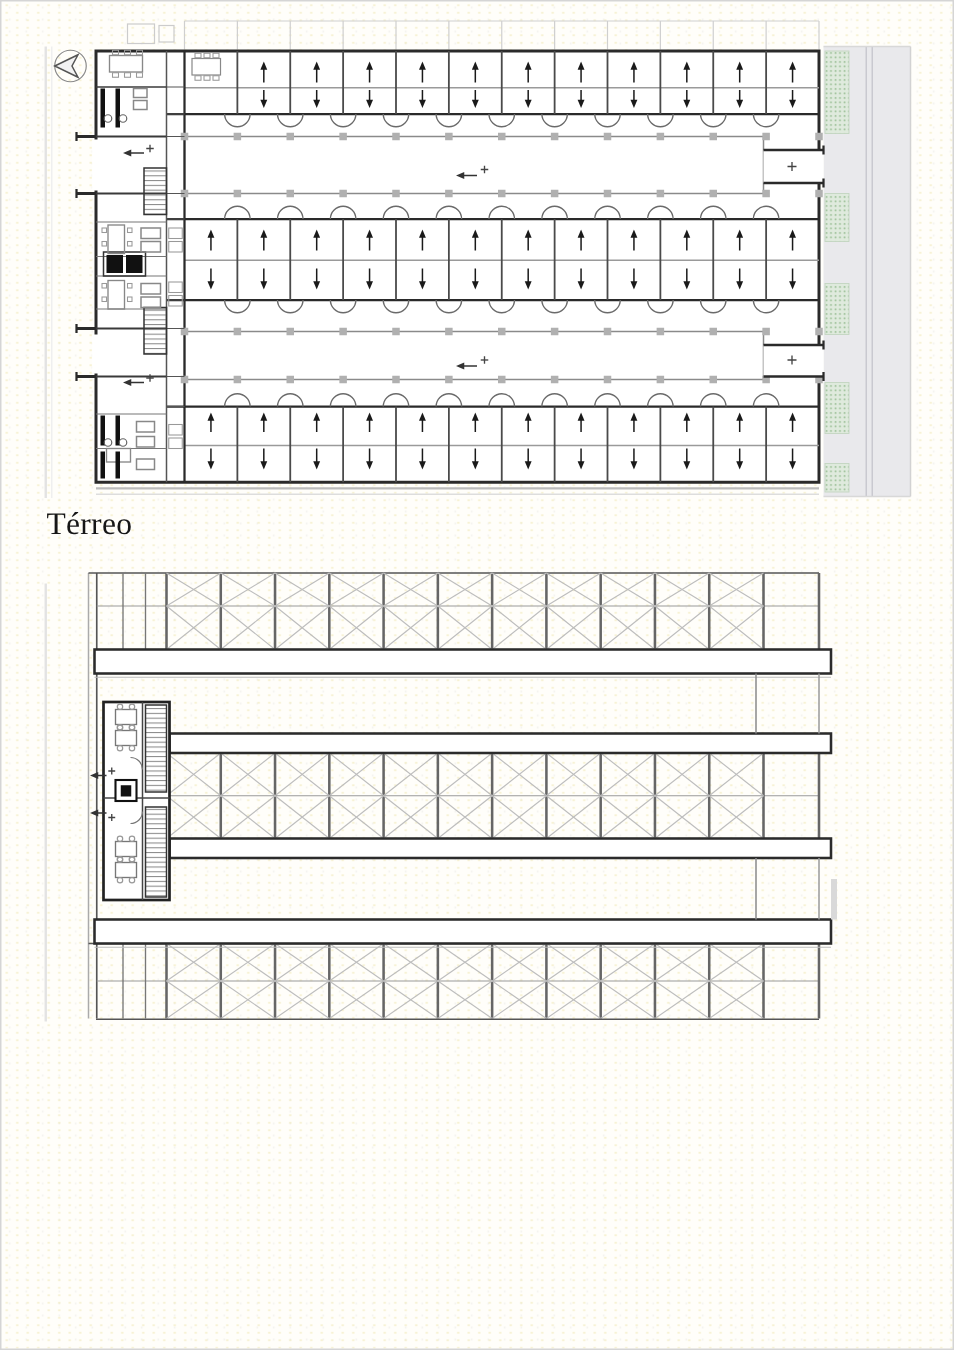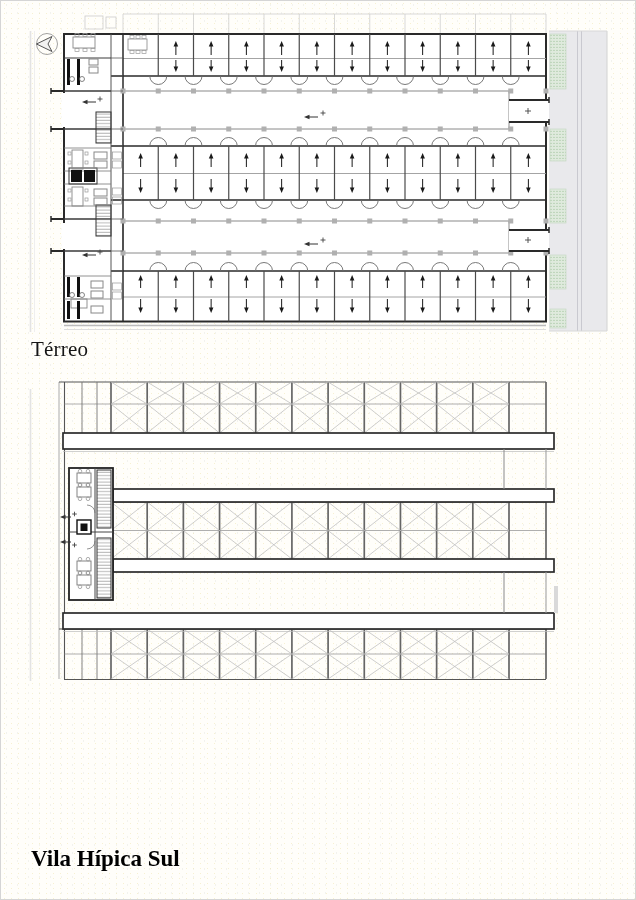--- a/index.html
+++ b/index.html
@@ -719,14 +719,13 @@
         <polygon points="59,516 64.5,513.7 64.5,518.3" fill="#333"></polygon>
         <line x1="71.2" y1="513" x2="75.8" y2="513" stroke="#444" stroke-width="0.9"></line>
         <line x1="73.5" y1="510.7" x2="73.5" y2="515.3" stroke="#444" stroke-width="0.9"></line>
         <line x1="70" y1="541" x2="63.5" y2="541" stroke="#333" stroke-width="1"></line>
         <polygon points="59,541 64.5,538.7 64.5,543.3" fill="#333"></polygon>
         <line x1="71.2" y1="544" x2="75.8" y2="544" stroke="#444" stroke-width="0.9"></line>
         <line x1="73.5" y1="541.7" x2="73.5" y2="546.3" stroke="#444" stroke-width="0.9"></line>
       </g>
     </svg>
 
-  <div class="sheet-title" style="top:845px">Vila Hípica Sul</div>
 </div>
 
 </body></html>

